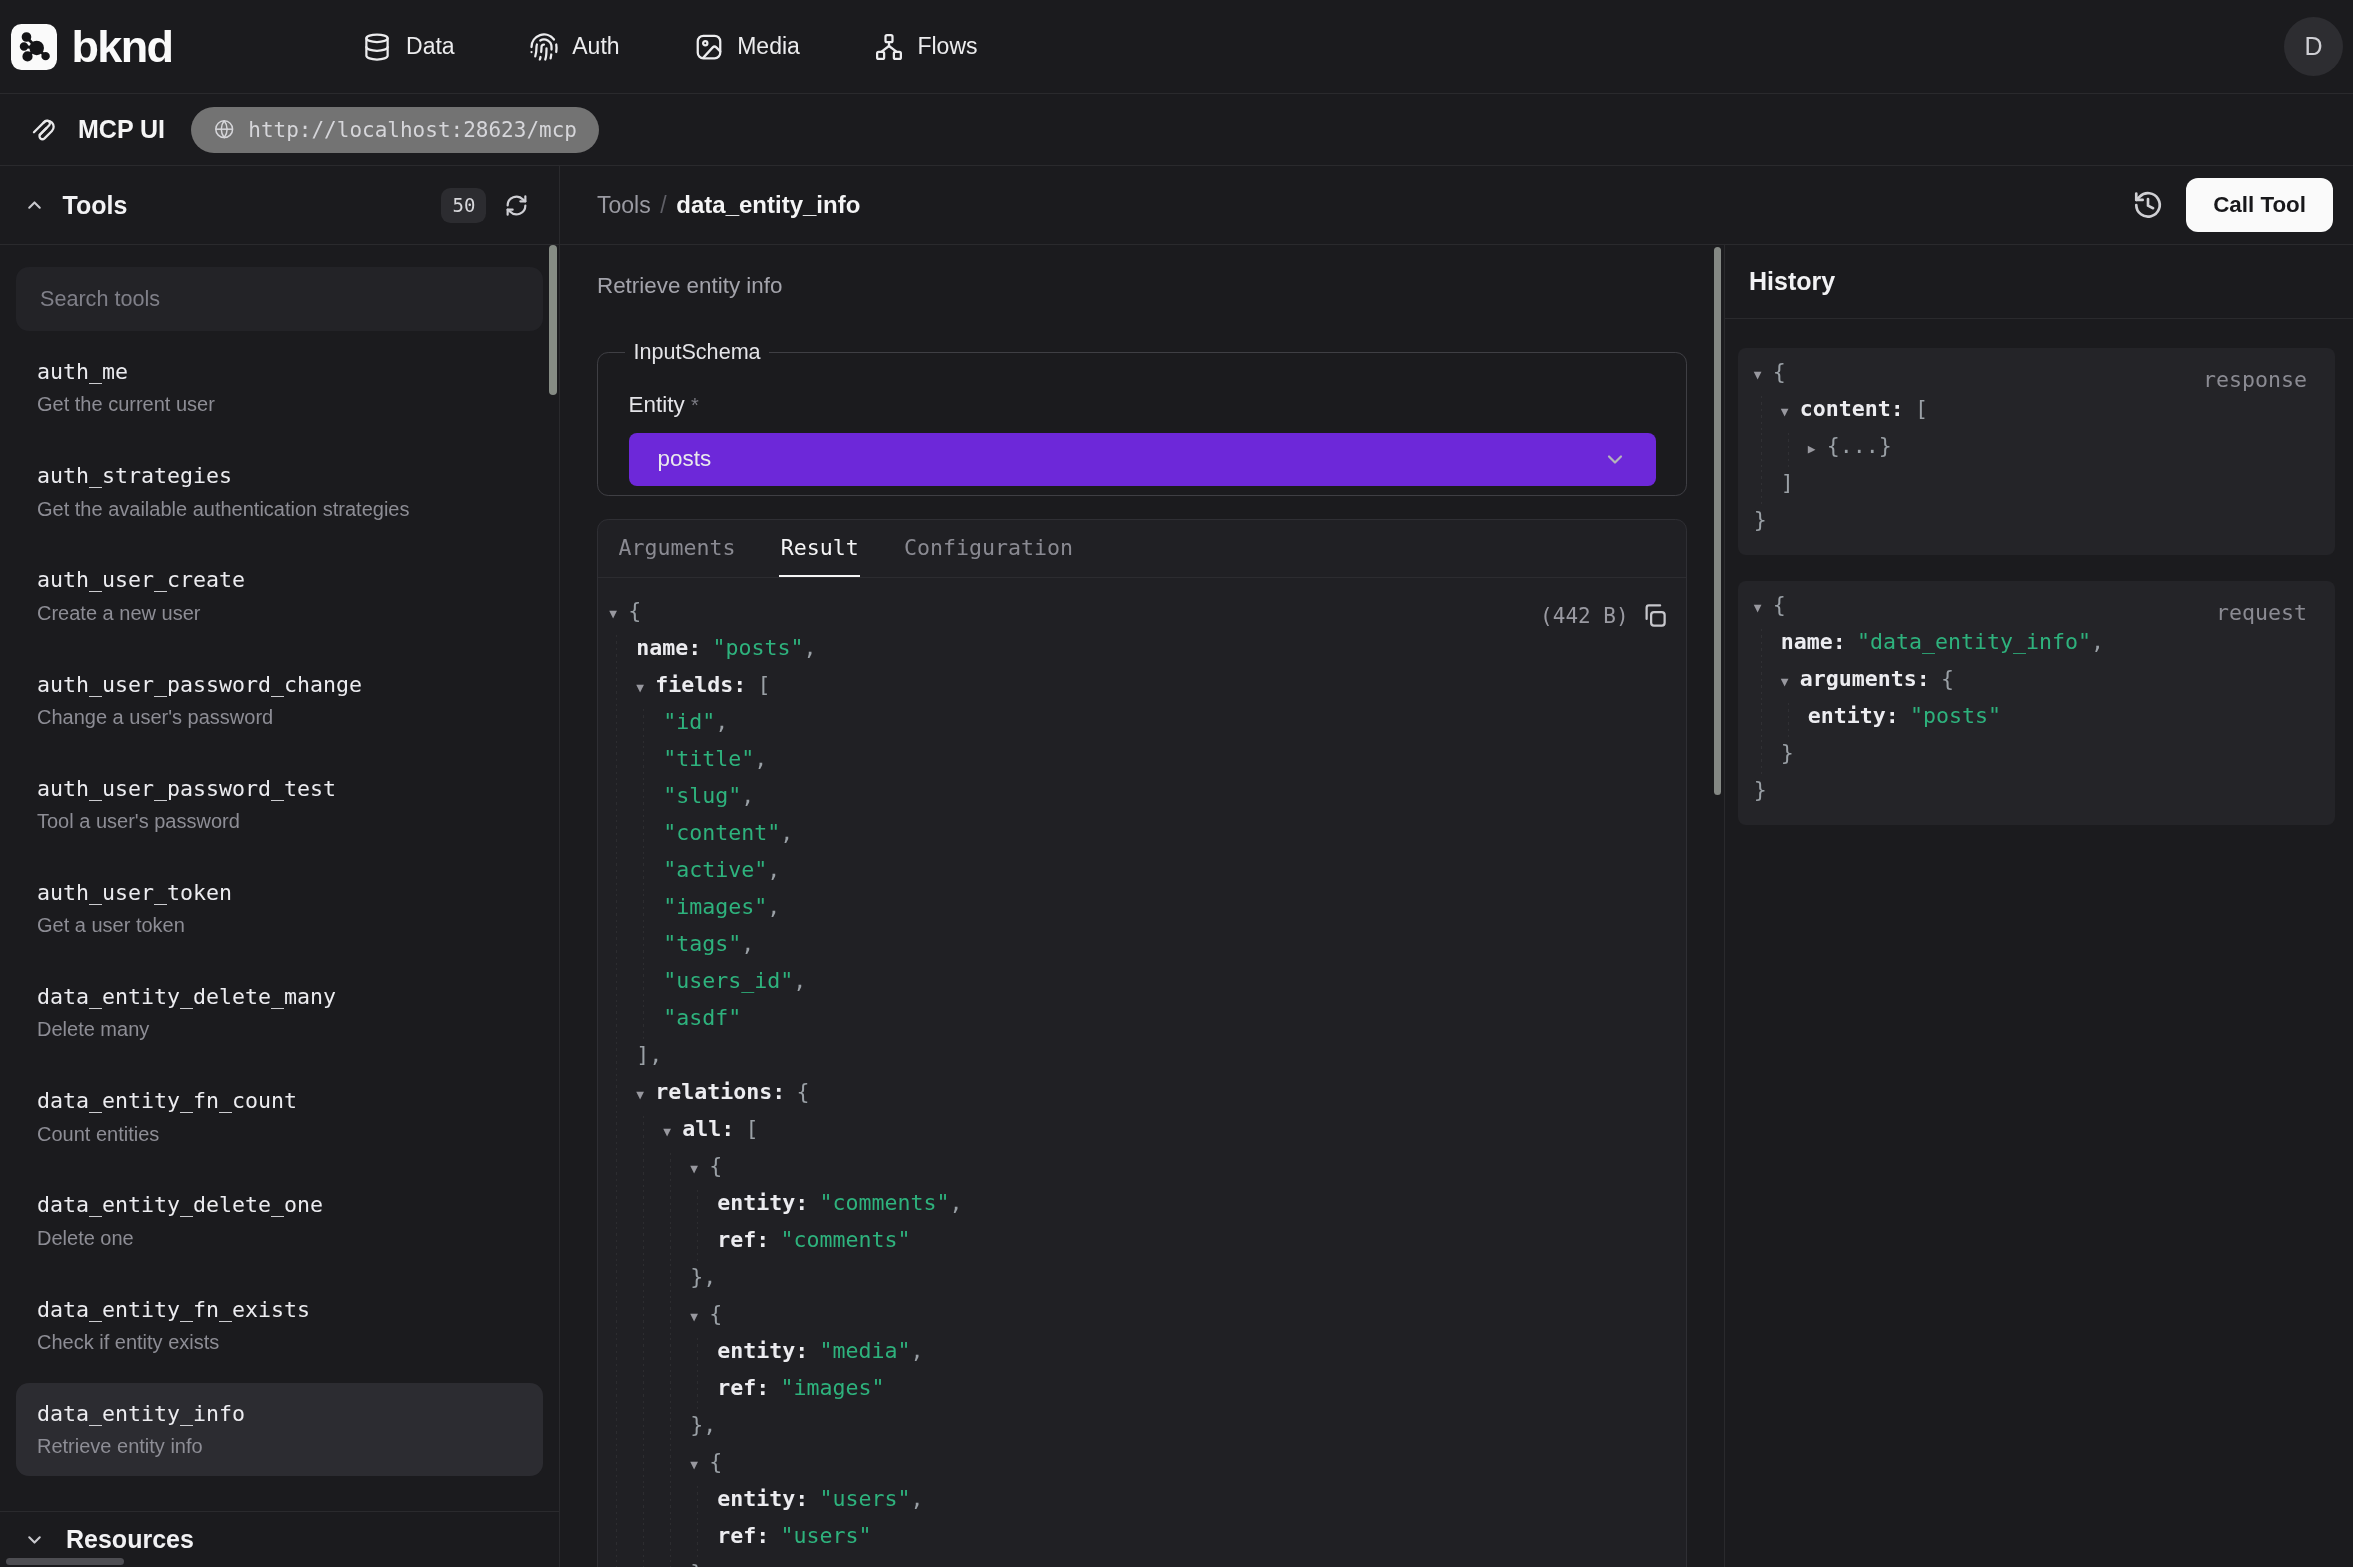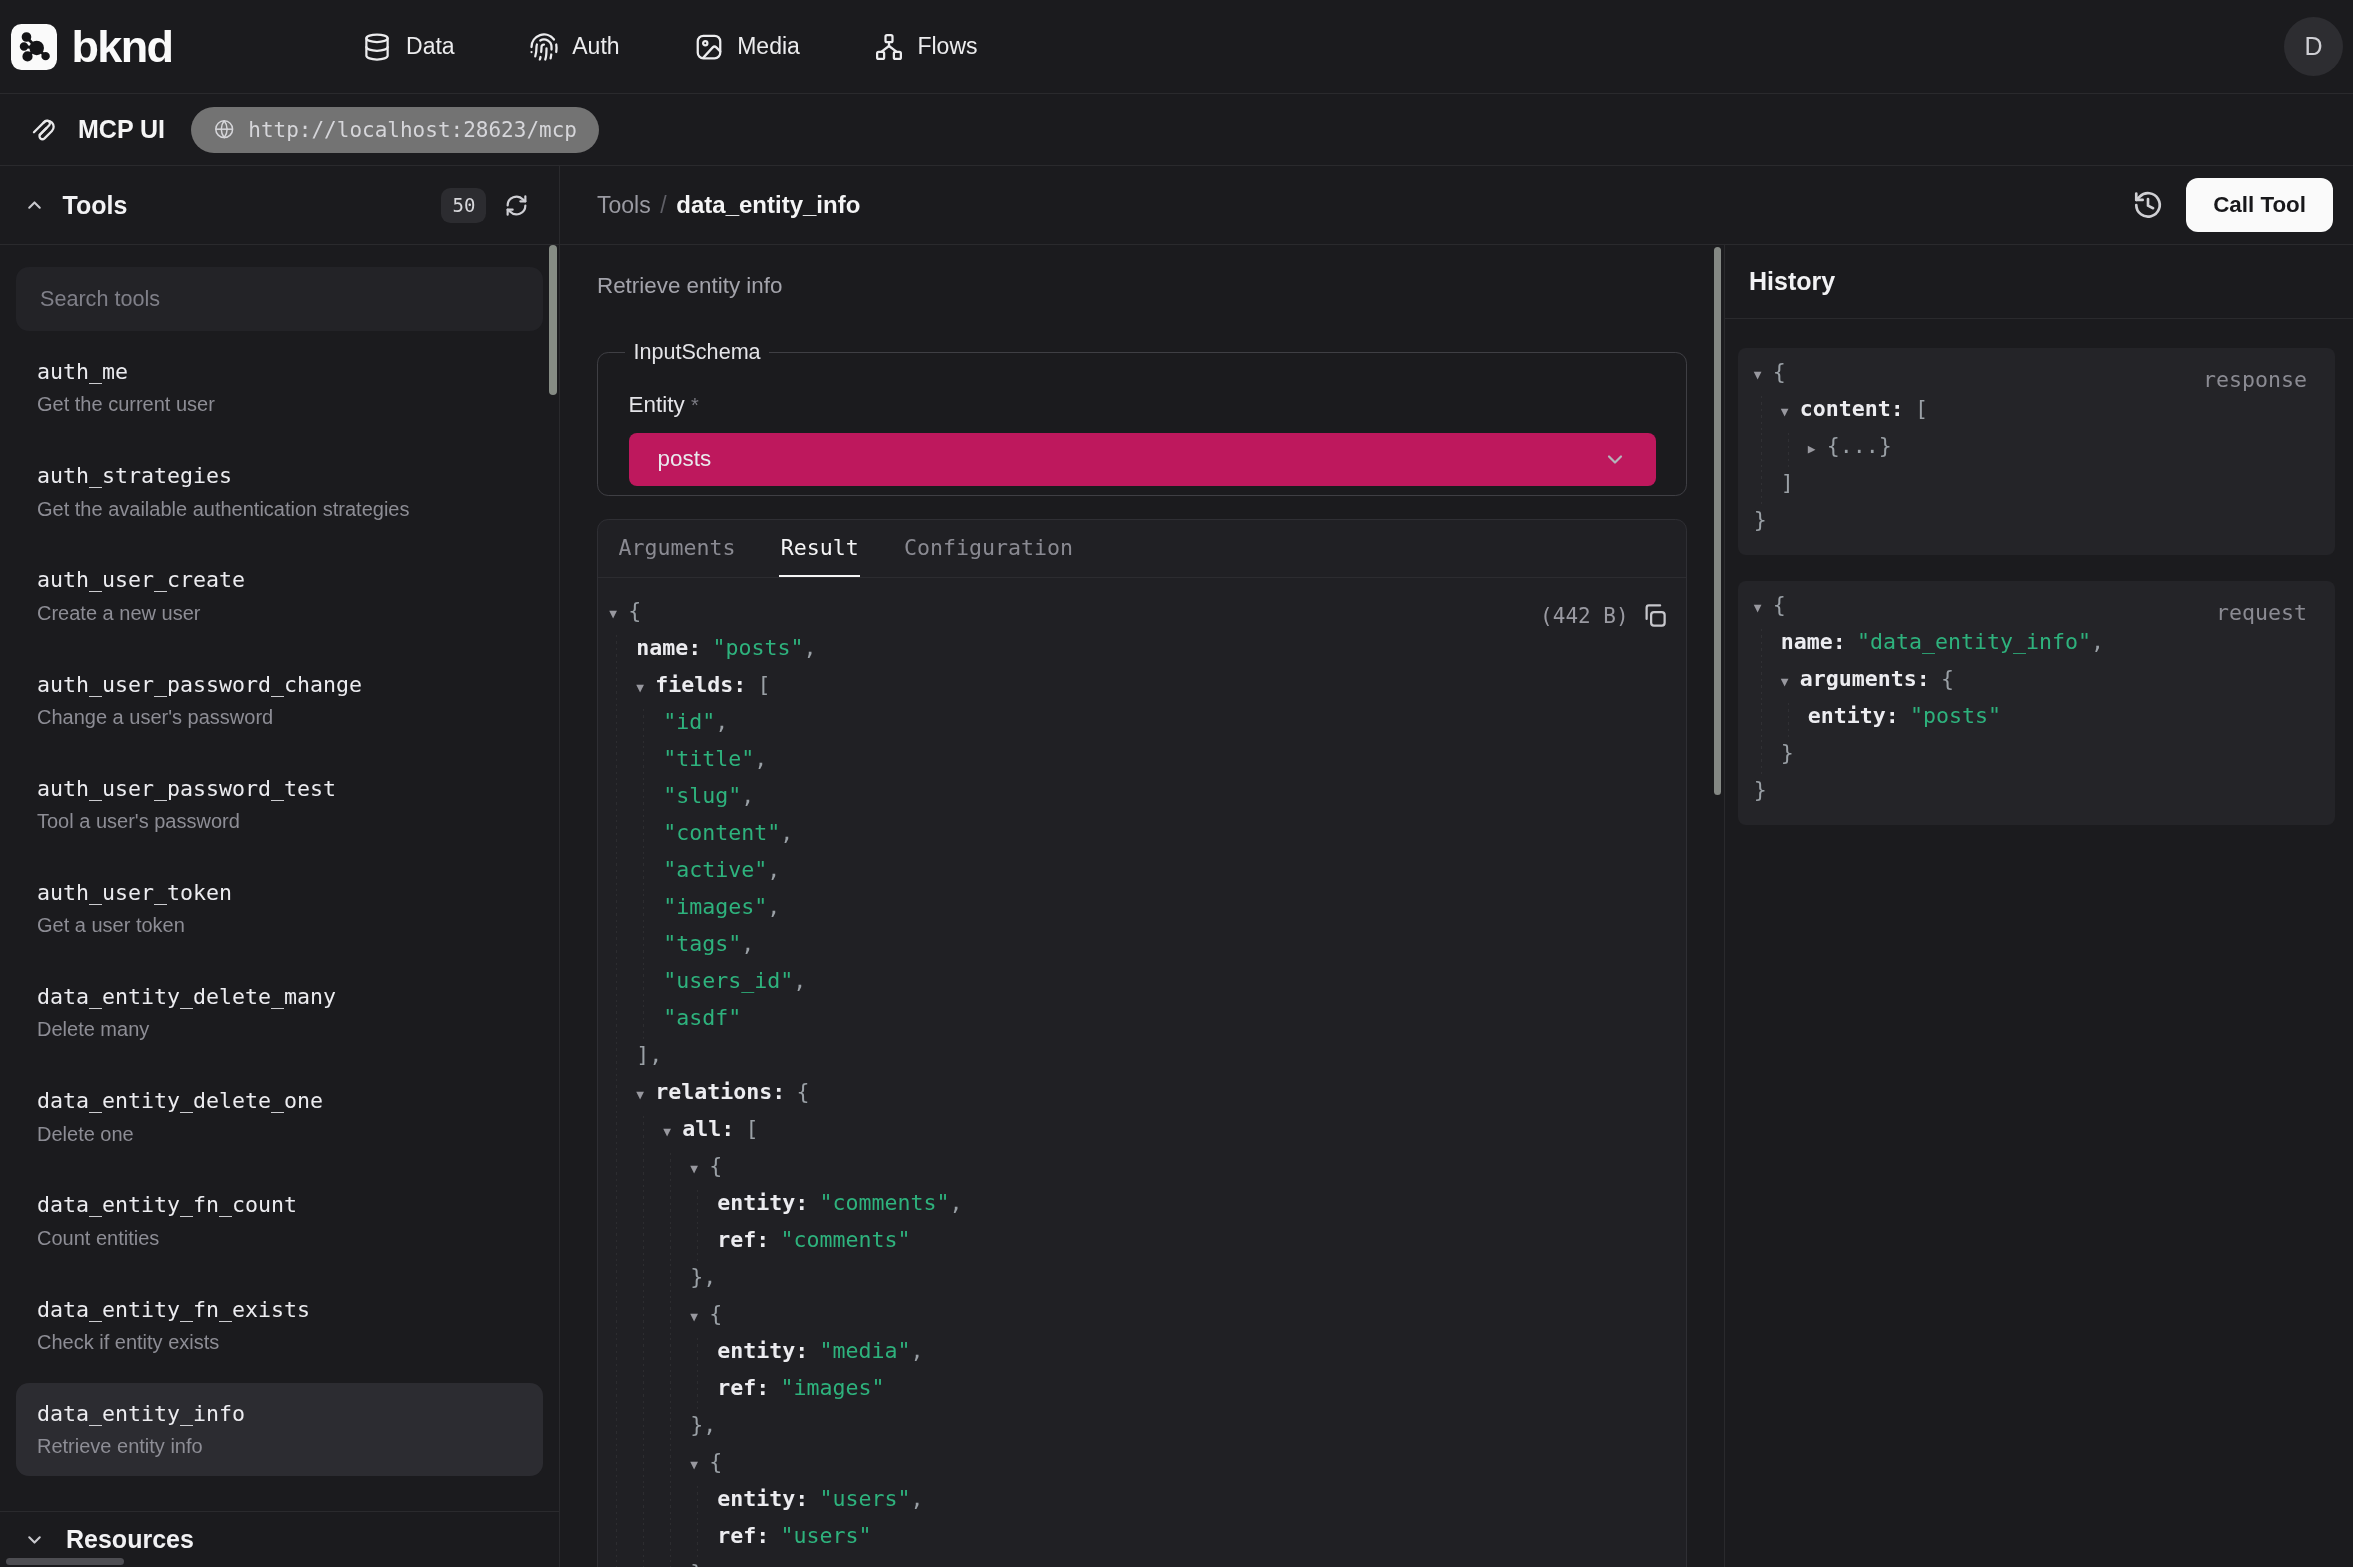--- a/index.html
+++ b/index.html
@@ -92,21 +92,21 @@
   .main { flex:1; position:relative; padding:27px 37px 0; }
   .main-desc { font-size:22.4px; color:#a3a3ab; line-height:27px; }
   fieldset.schema {
     margin-top:40px; border:1.6px solid #3f3f44; border-radius:11.2px;
     padding:16px 21px 25.6px; height:157px;
   }
   fieldset.schema legend { font-size:21.6px; color:#e4e4e8; padding:0 8px; margin-left:6.4px; }
   .entity-label { font-size:22.4px; color:#e4e4e8; margin:11.2px 0 0 9.6px; display:block; }
   .entity-label .req { color:#7c7c84; margin-left:6.4px; font-size:20px; }
   .select {
-    margin:14.4px 0 0 9.6px; width:calc(100% - 19px); height:53px; background:#be185d;
+    margin:14.4px 0 0 9.6px; width:calc(100% - 19px); height:53px; background:#6d28d9;
     border-radius:8px; display:flex; align-items:center; padding:0 29px;
     font-size:22.4px; color:#e9e9ec; cursor:pointer;
   }
   .select svg { margin-left:auto; width:24px; height:24px; stroke:#b4b4ba; fill:none; stroke-width:2.2; stroke-linecap:round; stroke-linejoin:round; }
 
   .tabbox { margin-top:23px; border:1.6px solid #2f2f34; border-radius:11.2px 11.2px 0 0; background:#202024; height:1055px; overflow:hidden; }
   .tabs { height:58px; display:flex; align-items:stretch; border-bottom:0.8px solid #2c2c30; padding:0 19px; gap:42px; }
   .tab {
     font-family:"DejaVu Sans Mono", monospace; font-size:21.6px; color:#8a8a92;
     display:flex; align-items:center; cursor:pointer; border-bottom:2.4px solid transparent; padding:0 1.6px;
@@ -293,26 +293,26 @@
         </div>
         <div class="tool-item">
           <div class="tool-name">auth_user_token</div>
           <div class="tool-desc">Get a user token</div>
         </div>
         <div class="tool-item">
           <div class="tool-name">data_entity_delete_many</div>
           <div class="tool-desc">Delete many</div>
         </div>
         <div class="tool-item">
+          <div class="tool-name">data_entity_fn_count</div>
+          <div class="tool-desc">Count entities</div>
+        </div>
+        <div class="tool-item">
           <div class="tool-name">data_entity_delete_one</div>
           <div class="tool-desc">Delete one</div>
-        </div>
-        <div class="tool-item">
-          <div class="tool-name">data_entity_fn_count</div>
-          <div class="tool-desc">Count entities</div>
         </div>
         <div class="tool-item">
           <div class="tool-name">data_entity_fn_exists</div>
           <div class="tool-desc">Check if entity exists</div>
         </div>
         <div class="tool-item selected">
           <div class="tool-name">data_entity_info</div>
           <div class="tool-desc">Retrieve entity info</div>
         </div>
       </div>

